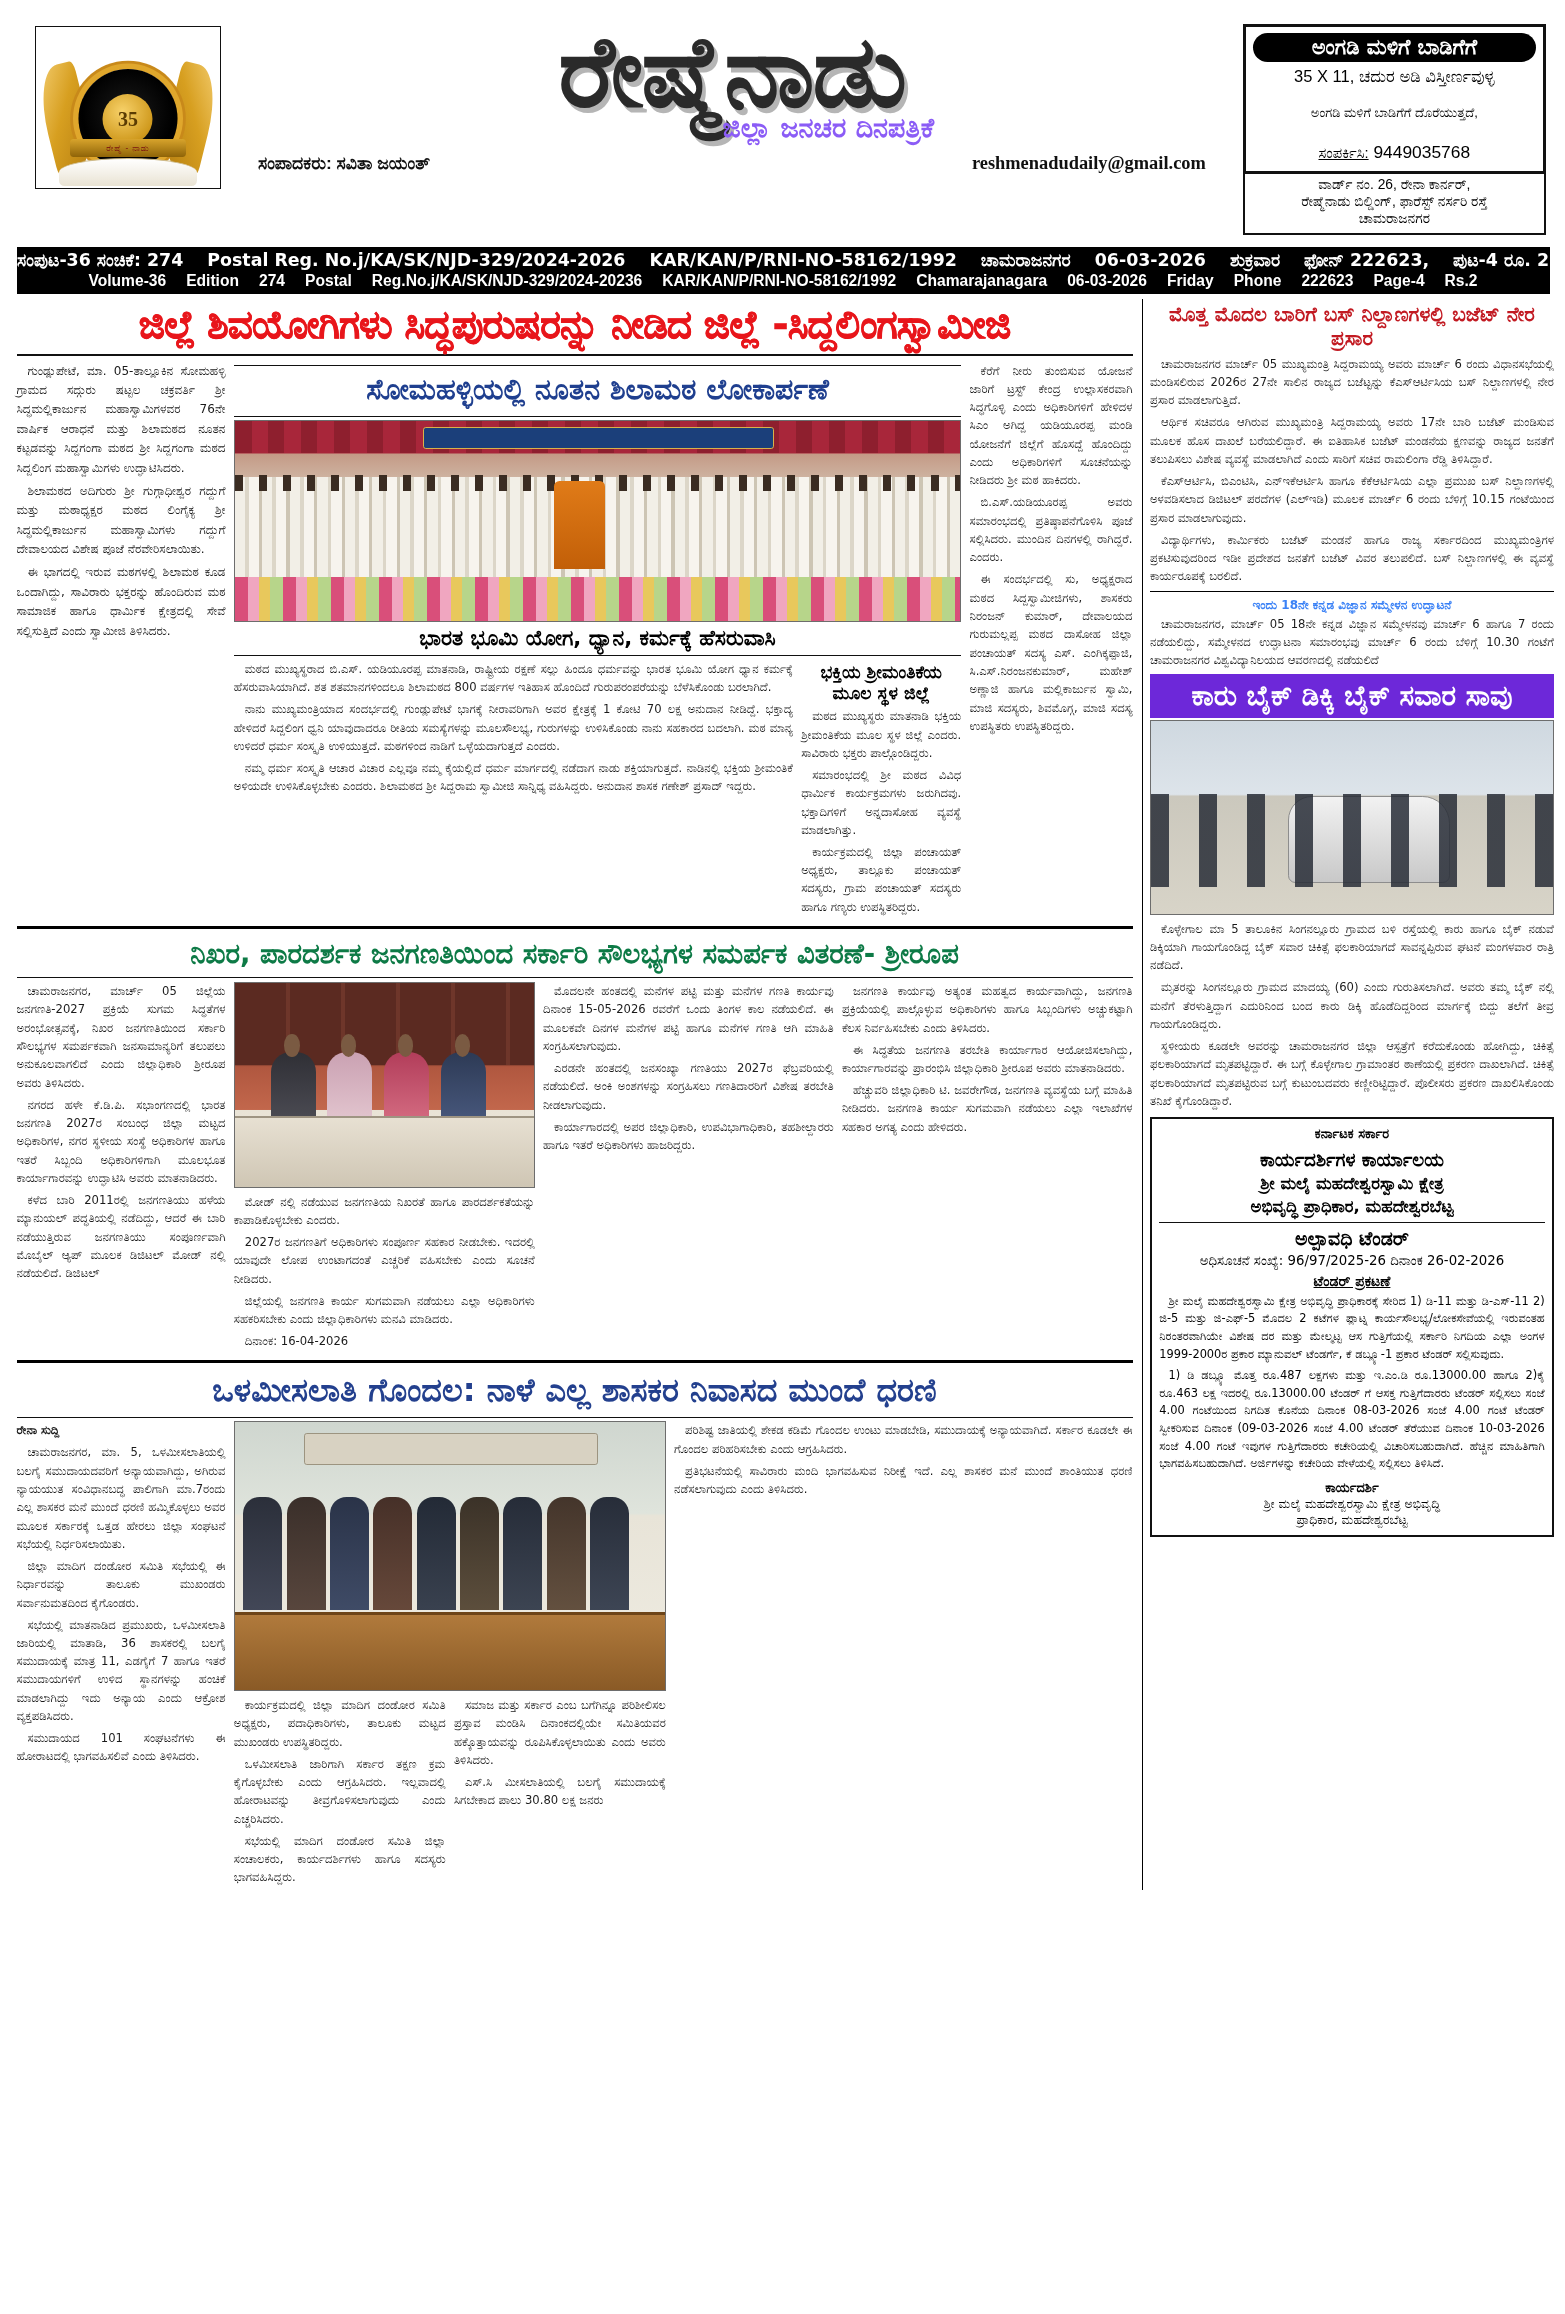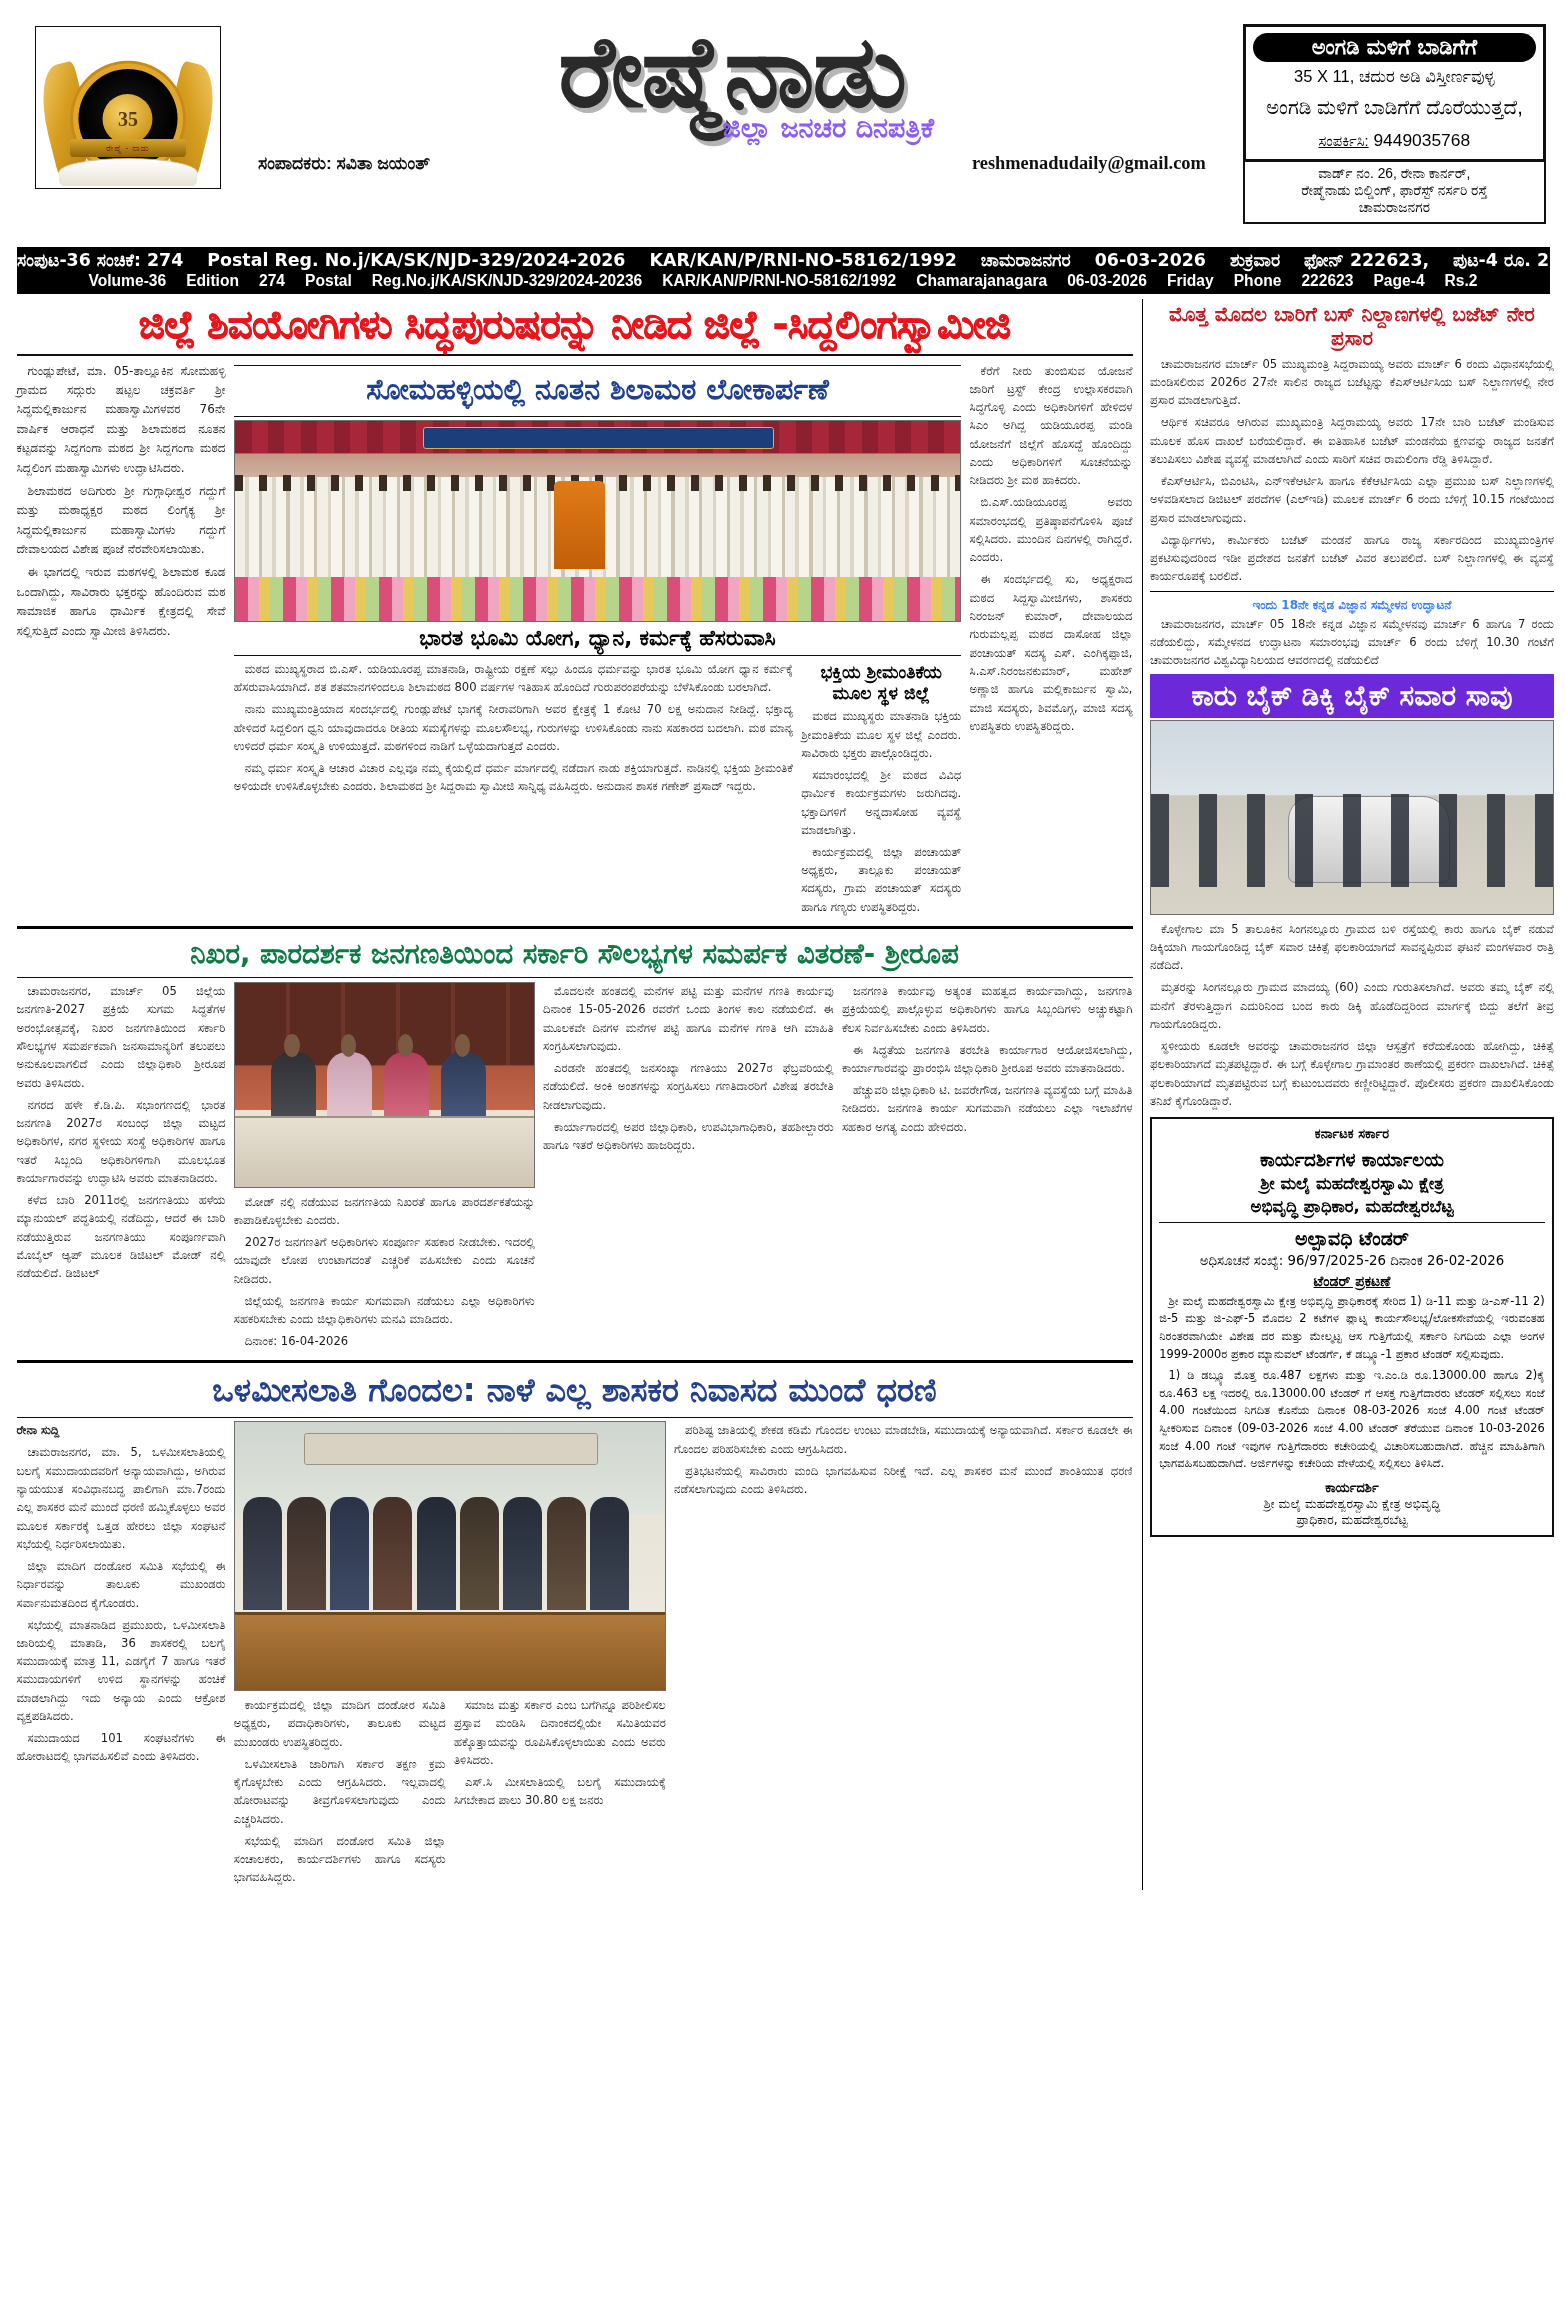--- a/index.html
+++ b/index.html
@@ -63,21 +63,21 @@
     width:303px;flex:0 0 auto;margin-right:3.7px;margin-top:11px;
   }
   .ad-shop{
     border:3.7px solid #111;padding:5.5px 7.3px 7.3px 7.3px;text-align:center;background:#fff;
   }
   .ad-shop .black-pill{
     background:#000;color:#fff;border-radius:14.7px;font-size:21px;font-weight:bold;
     padding:2.8px 5.5px;margin-bottom:3.7px;font-family:"DejaVu Sans",sans-serif;
   }
   .ad-shop .l1{font-size:16.5px;line-height:1.25;margin:1.8px 0;}
-  .ad-shop .l2{font-size:20px;line-height:1.25;margin:9px 0;}
+  .ad-shop .l2{font-size:13px;line-height:1.25;margin:19px 0;}
   .ad-shop .l3{font-size:17.4px;line-height:1.3;margin-top:6px;}
   .ad-shop .l3 u{font-size:14.7px;}
   .ad-addr{
     border:2.8px solid #111;border-top:none;padding:3.7px 5.5px 5.5px;text-align:center;
     font-size:13.8px;line-height:1.22;
   }
 
   
   .volbar{background:#000;color:#fff;margin-top:3.7px;}
   .volbar .kn{

